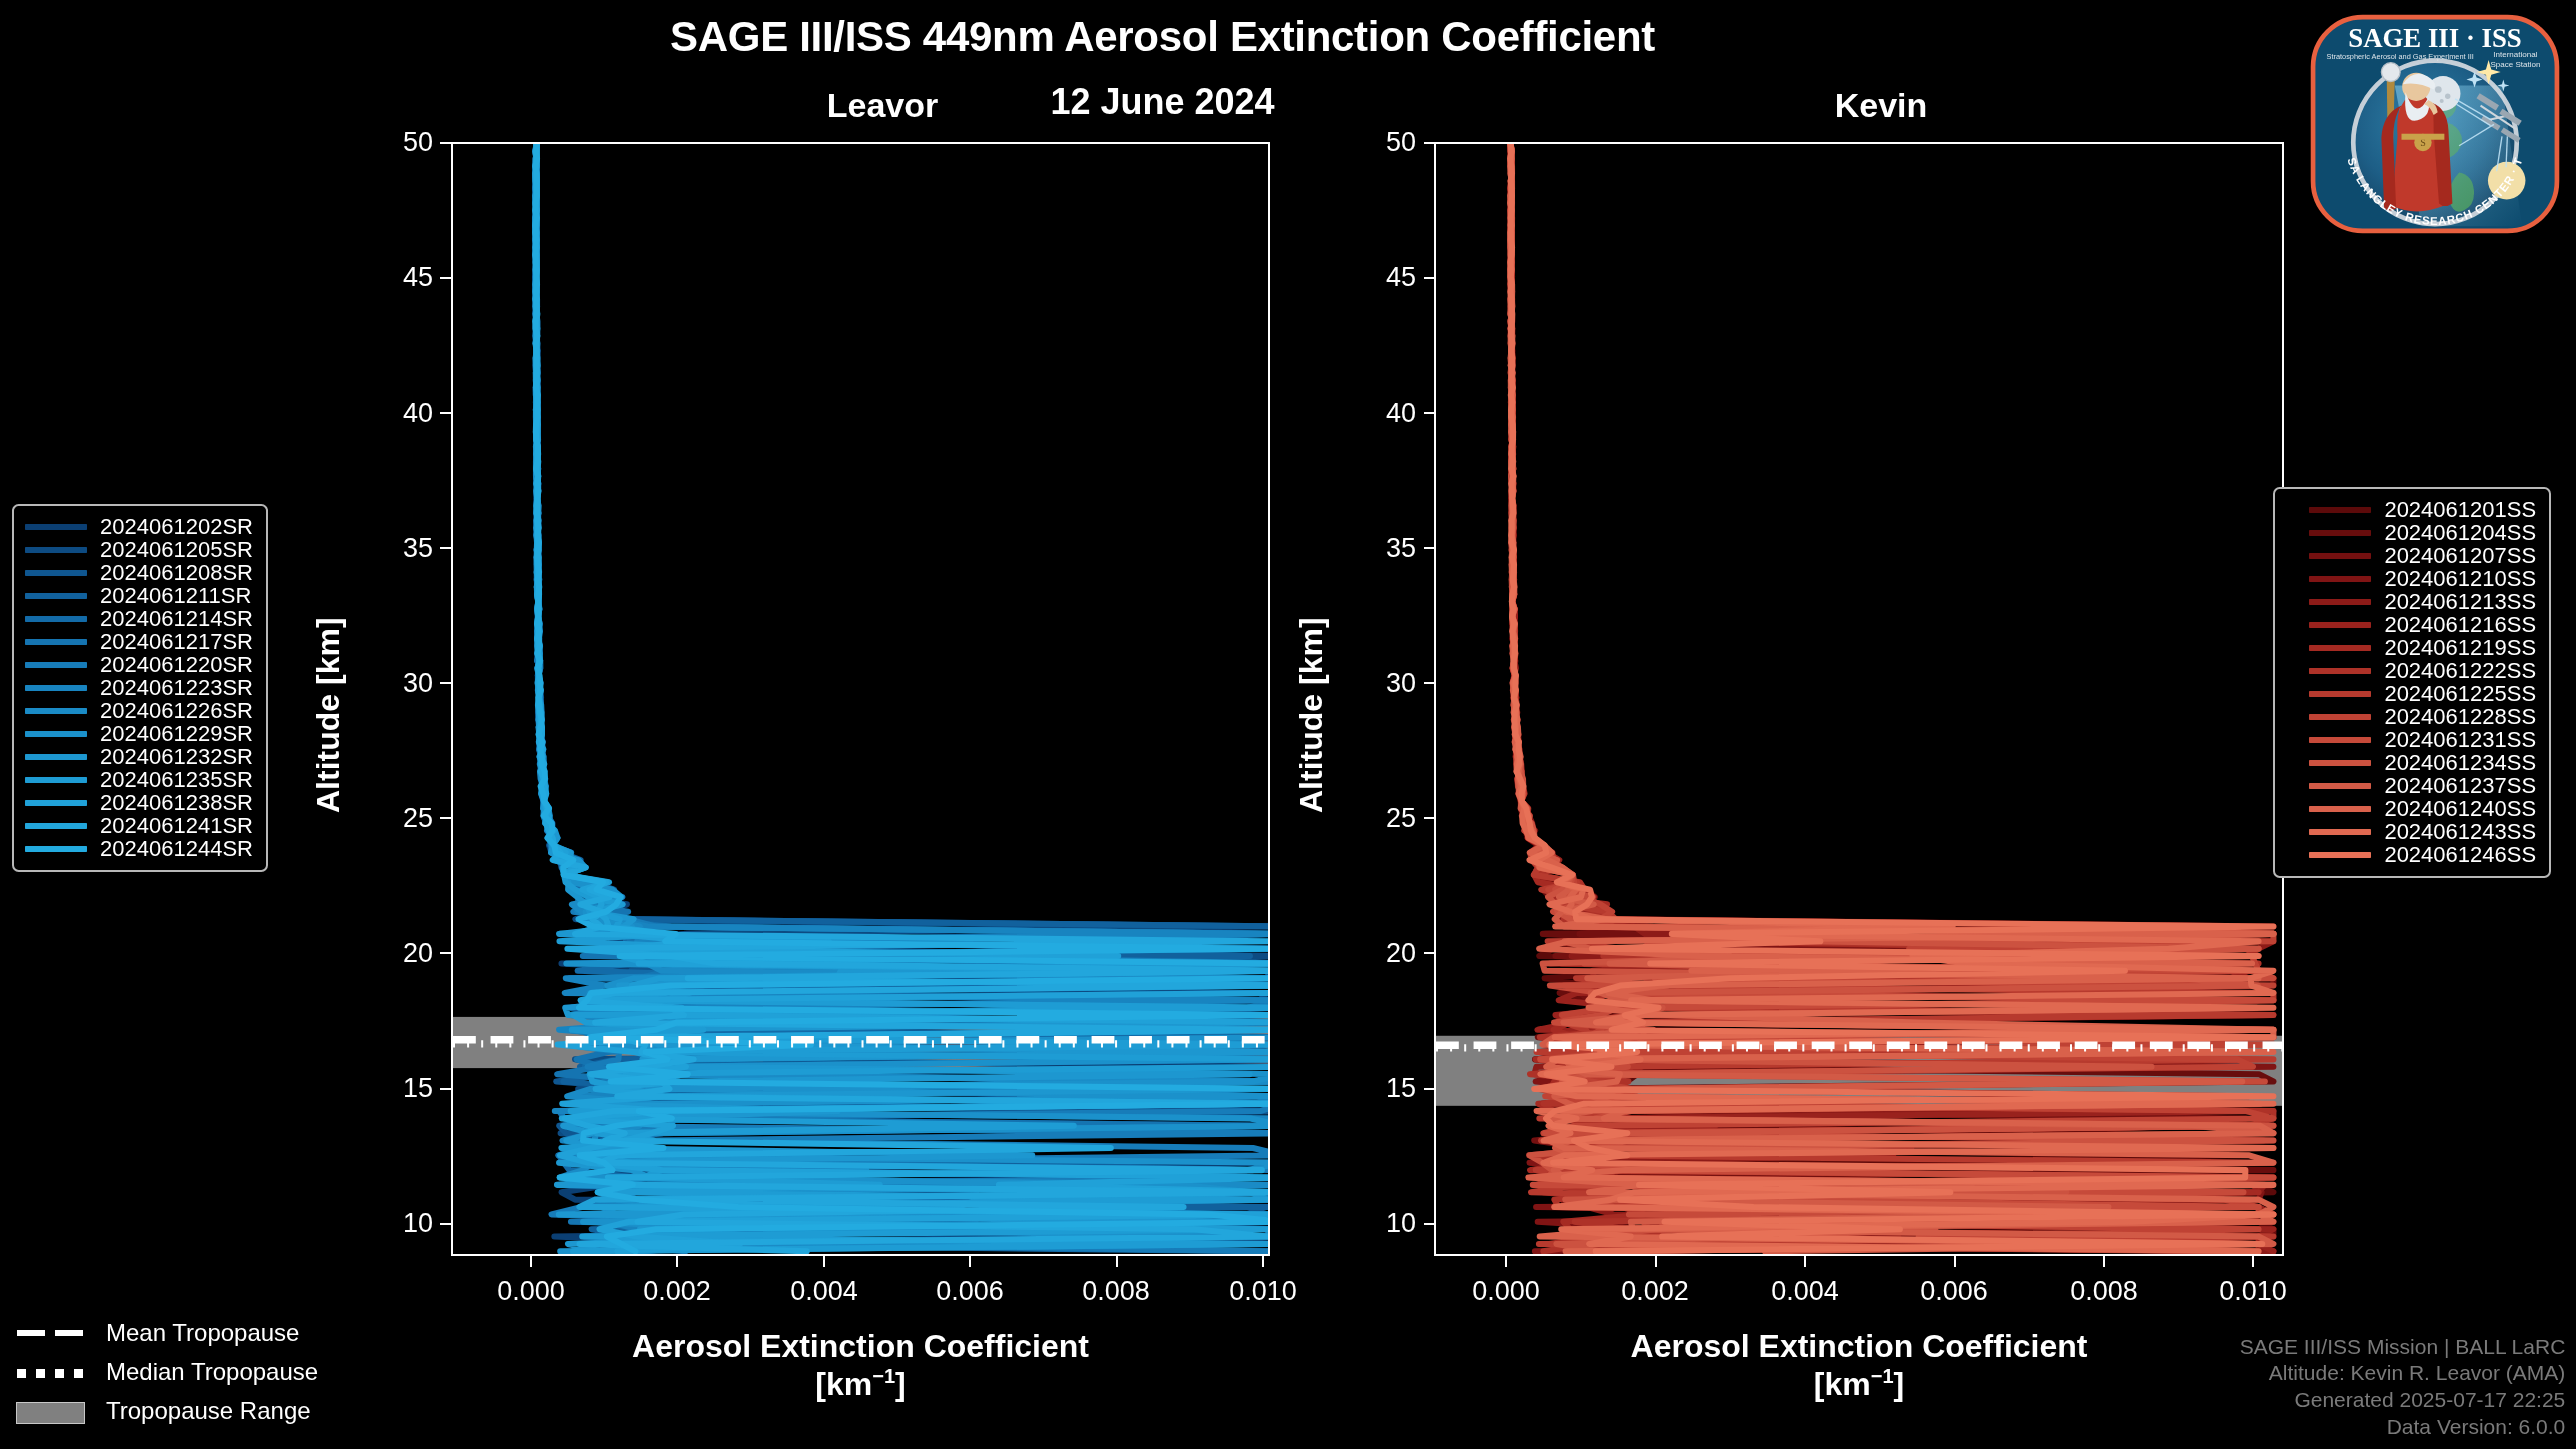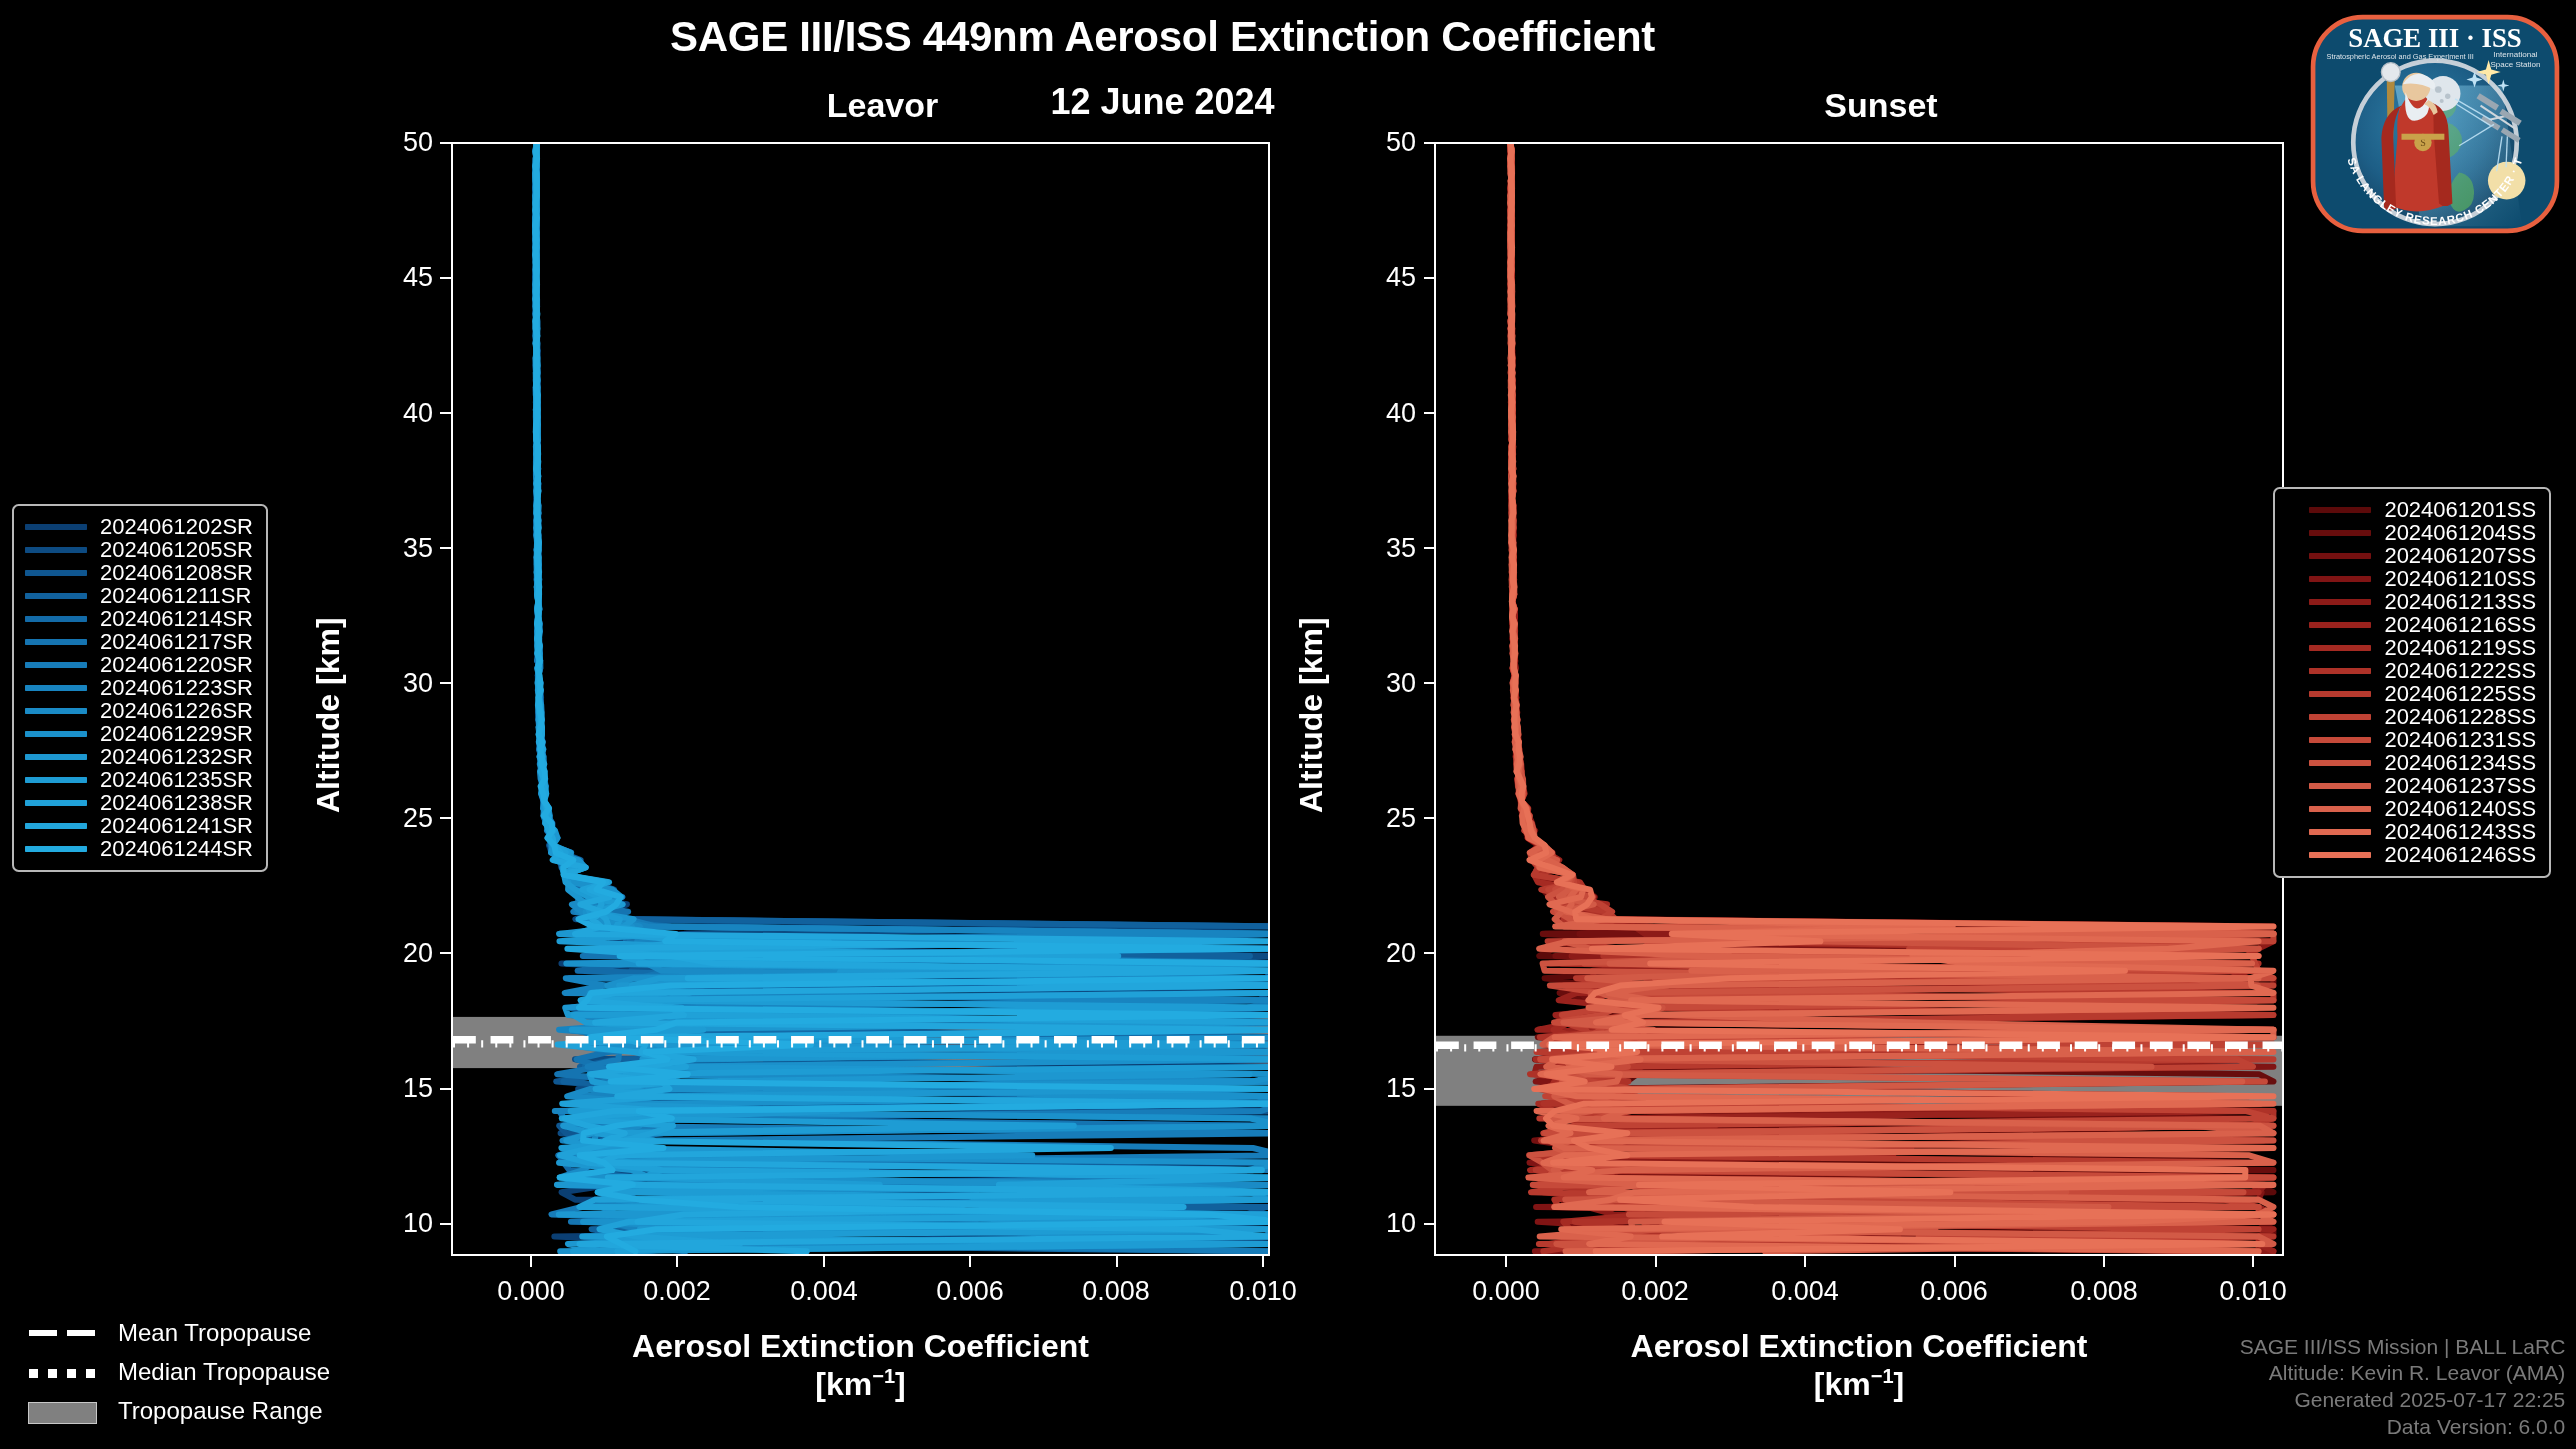--- a/index.html
+++ b/index.html
@@ -39,21 +39,21 @@
   .legend{position:absolute;border:2px solid #b8b8b8;border-radius:6.7px;
           background:#000;padding:9.4px 13.4px 9.4px 10.7px;}
   .legend-row{display:flex;align-items:center;height:23px;}
   .swatch{width:62px;height:6px;margin-right:13.4px;flex:none;border-radius:0.7px;}
   .legend-text{font-size:22px;white-space:nowrap;}
 
   #legend-sunrise{left:12px;top:504px;}
   #legend-sunset{left:2273px;top:487px;padding-left:34px;}
 
   
-  #tropopause-key{position:absolute;left:28px;top:1313px;}
+  #tropopause-key{position:absolute;left:16px;top:1313px;}
   .tk-row{display:flex;align-items:center;height:39px;}
   .tk-mark{width:74px;height:17.4px;margin-right:16px;flex:none;position:relative;}
   .tk-dash::before,.tk-dash::after{content:"";position:absolute;top:6px;height:6px;background:#fff;}
   .tk-dash::before{left:1.3px;width:28px;}
   .tk-dash::after{left:39px;width:28px;}
   .tk-dot i{position:absolute;top:6.7px;width:8.7px;height:8.7px;background:#fff;}
   .tk-box{background:#808080;border:1.3px solid #c8c8c8;height:20px;width:67px;}
   .tk-text{font-size:24px;white-space:nowrap;}
 
   
@@ -62,21 +62,21 @@
 
   
   #logo{position:absolute;left:2301px;top:5.4px;width:268px;height:238px;}
 </style>
 </head>
 <body>
 
 <div class="abs" id="main-title">SAGE III/ISS 449nm Aerosol Extinction Coefficient</div>
 <div class="abs" id="date-subtitle">12 June 2024</div>
 <div class="abs panel-title" id="sunrise-title">Leavor</div>
-<div class="abs panel-title" id="sunset-title">Sunset</div>
+<div class="abs panel-title" id="sunset-title">Kevin</div>
 
 <div id="logo">
   <svg viewBox="0 0 400 355" width="268" height="238" aria-hidden="true">
     <defs>
       <clipPath id="patchclip">
           <path d="M92 18 H308 A74 74 0 0 1 382 92 V263 A74 74 0 0 1 308 337 H92 A74 74 0 0 1 18 263 V92 A74 74 0 0 1 92 18 Z"></path>
         </clipPath>
       <radialGradient id="earthg" cx="42%" cy="38%" r="68%">
         <stop offset="0%" stop-color="#2f7fa8"></stop>
           <stop offset="60%" stop-color="#1d5e86"></stop>

